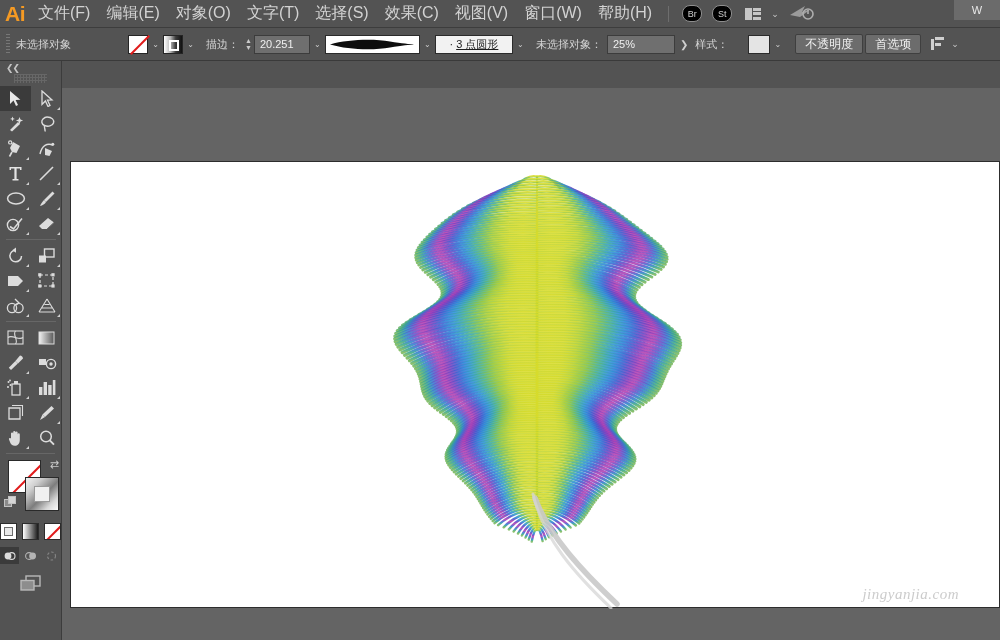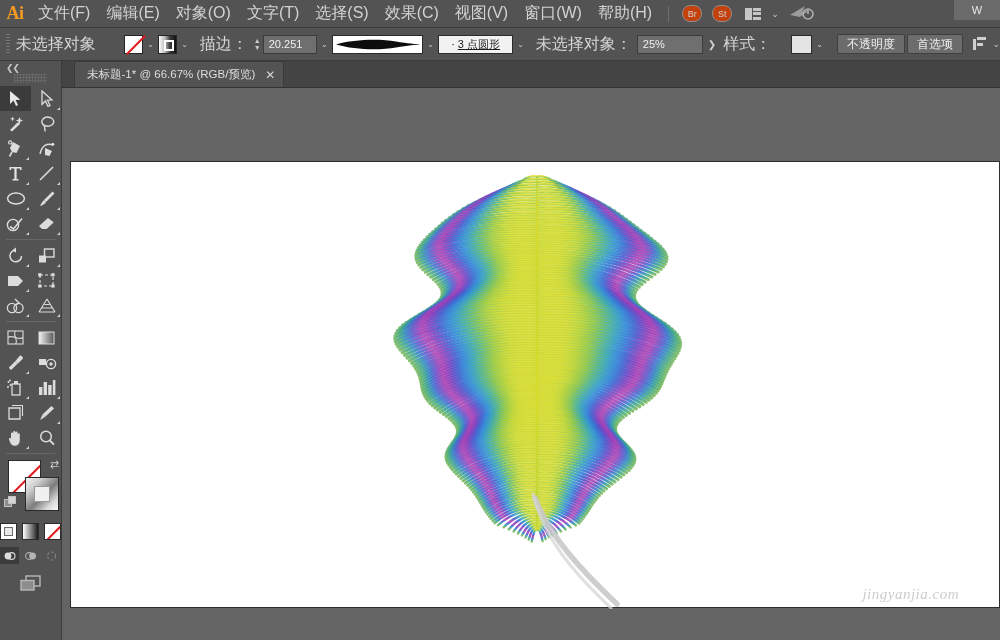--- a/index.html
+++ b/index.html
@@ -14,55 +14,55 @@
   
   .menubar {
     position: absolute; left: 0; top: 0; width: 1000px; height: 28px;
     background: #535353;
     display: flex; align-items: center;
     border-bottom: 1px solid #3d3d3d;
   }
   .ai-logo {
     width: 30px; height: 28px;
     display: flex; align-items: center; justify-content: center;
-    color: #f59a23; font-size: 18px; font-weight: bold;
-    font-family: Liberation Serif, serif;
+    color: #f59a23; font-size: 21px; font-weight: bold;
+    font-family: Liberation Sans, sans-serif;
     letter-spacing: -0.5px;
   }
   .menu-item {
     color: #d2d2d2; font-size: 16px;
     padding: 0 8px; height: 28px;
     display: flex; align-items: center; white-space: nowrap;
   }
   .mb-sep { width: 1px; height: 16px; background: #6e6e6e; margin: 0 8px; }
   .mini-btn {
     width: 20px; height: 17px; margin: 4px 5px;
     border: 1px solid #8e8e8e; border-radius: 8px;
-    background: #c2410c; color: #cfcfcf;
+    background: #000000; color: #cfcfcf;
     font-size: 9px; display: flex; align-items: center; justify-content: center;
   }
   .ws-icon { width: 22px; height: 14px; margin-left: 8px; display: flex; align-items: center; }
   .ws-icon .blk { width: 7px; height: 12px; background: #c6c6c6; margin-right: 1px; }
   .ws-icon .stk { display: flex; flex-direction: column; justify-content: space-between; height: 12px; }
   .ws-icon .stk i { width: 8px; height: 3px; background: #c6c6c6; display: block; }
   .caret { color: #c9c9c9; font-size: 9px; margin-left: 4px; }
   .cc-icon { margin-left: 10px; opacity: 0.85; }
   .win-ctl { position: absolute; right: 0; top: 0; width: 46px; height: 20px;
     background: #6b6b6b; color: #e8e8e8; font-size: 11px;
     display: flex; align-items: center; justify-content: center; }
 
   
   .controlbar {
     position: absolute; left: 0; top: 28px; width: 1000px; height: 33px;
     background: #535353; border-bottom: 1px solid #3a3a3a;
     display: flex; align-items: center; padding-left: 6px;
   }
   .grip { width: 4px; height: 20px; margin-right: 6px;
     background: repeating-linear-gradient(to bottom, #777 0 1px, transparent 1px 3px); }
-  .cb-label { color: #d5d5d5; font-size: 16px; white-space: nowrap; }
+  .cb-label { color: #d5d5d5; font-size: 11px; white-space: nowrap; }
   .swatch-box {
     width: 20px; height: 19px; border: 1px solid #252525;
     background: #fff; position: relative;
   }
   .swatch-none::after {
     content: ''; position: absolute; left: -2px; top: 50%;
     width: 26px; height: 2px; background: #e01b1b;
     transform: rotate(-45deg); transform-origin: center;
   }
   .swatch-grad {
@@ -277,26 +277,20 @@
     <div class="cb-btn" style="margin-left:2px">首选项</div>
 
     <div class="align-icon">
       <i style="left:0;top:2px;width:3px;height:11px"></i>
       <i style="left:4px;top:0;width:9px;height:3px"></i>
       <i style="left:4px;top:6px;width:6px;height:3px"></i>
     </div>
     <div class="caret">⌄</div>
   </div>
 
-  <div class="tabbar">
-    <div class="doc-tab">
-      <span>未标题-1* @ 66.67% (RGB/预览)</span>
-      <span class="tab-close">✕</span>
-    </div>
-  </div>
 
   <div class="toolpanel">
     <div class="tp-head">
       <span class="tp-collapse">❮❮</span>
     </div>
     <div class="tp-grip"></div>
 
     <div class="tool-grid">
 
       <div class="tool active">

